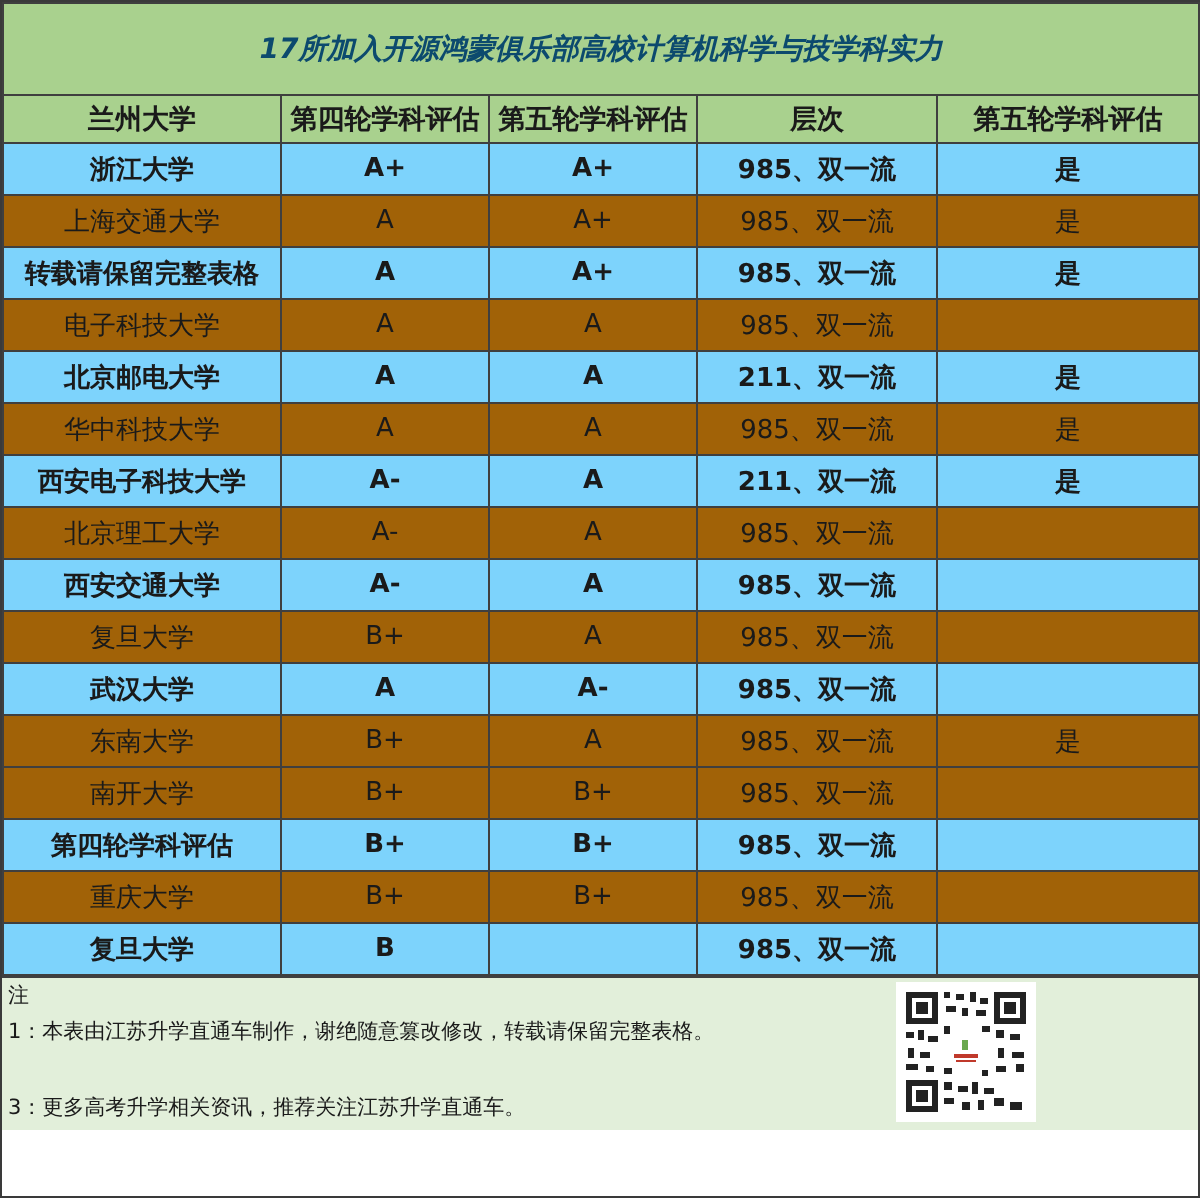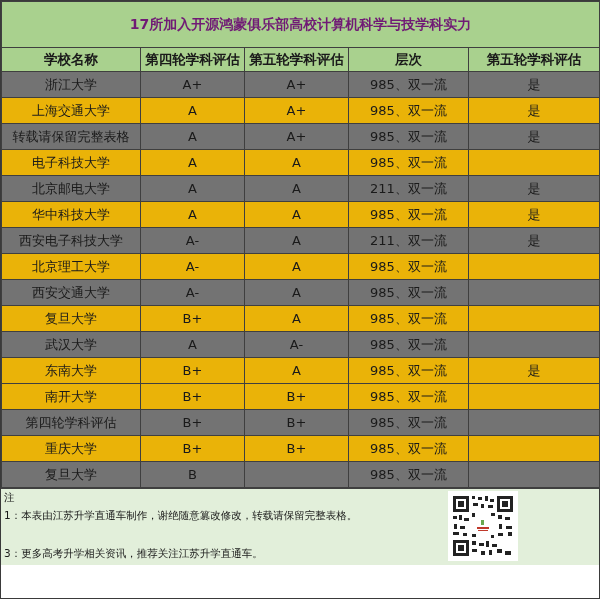--- a/index.html
+++ b/index.html
@@ -1,24 +1,24 @@
 <!DOCTYPE html>
 <html><head>
 <meta charset="utf-8">
 <style>
   html, body { margin:0; padding:0; background:#ffffff; }
   body { width:600px; height:599px; overflow:hidden; font-family:"DejaVu Sans", "Liberation Sans", sans-serif; }
   .sheet { position:relative; width:598px; height:597px; border:1px solid #3a3a3a; background:#fff; }
   table { border-collapse:collapse; width:598px; table-layout:fixed; }
   td, th { border:1px solid #3f3f3f; text-align:center; vertical-align:middle; padding:0; font-size:13px; color:#1a1a1a; overflow:hidden; white-space:nowrap; }
-  .title-row td { height:45px; background:#a9d18e; font-weight:bold; font-size:14px; color:#701a75; border-bottom:1px solid #3f3f3f; }
+  .title-row td { height:45px; background:#a9d18e; font-weight:bold; font-size:14px; color:#0c4a6e; border-bottom:1px solid #3f3f3f;font-style:italic; }
   .head-row th { height:23px; background:#a9d18e; font-weight:bold; font-size:13.5px; }
   .data-row td { height:25px; font-size:13px; }
-  .data-row.odd td { background:#737373; }
-  .data-row.even td { background:#eab308; }
+  .data-row.odd td { background:#7dd3fc;font-weight:bold; }
+  .data-row.even td { background:#a16207; }
   .notes { position:relative; background:#e2efda; height:76px; border-top:1px solid #3f3f3f; }
   .note-line { position:absolute; left:3px; font-size:10.5px; color:#1a1a1a; white-space:nowrap; }
   .qr { position:absolute; left:447px; top:2px; width:70px; height:70px; background:#fff; }
 </style>
 </head>
 <body>
 
 <div class="sheet">
   <table>
     <colgroup>
@@ -26,21 +26,21 @@
       <col style="width:104px">
       <col style="width:104px">
       <col style="width:120px">
       <col style="width:131px">
     </colgroup>
     <tbody>
       <tr class="title-row">
         <td colspan="5">17所加入开源鸿蒙俱乐部高校计算机科学与技学科实力</td>
       </tr>
       <tr class="head-row">
-        <th>学校名称</th>
+        <th>兰州大学</th>
         <th>第四轮学科评估</th>
         <th>第五轮学科评估</th>
         <th>层次</th>
         <th>第五轮学科评估</th>
       </tr>
     </tbody>
     <tbody id="rows-body">
         <tr class="data-row odd">
           <td>浙江大学</td>
           <td>A+</td>

